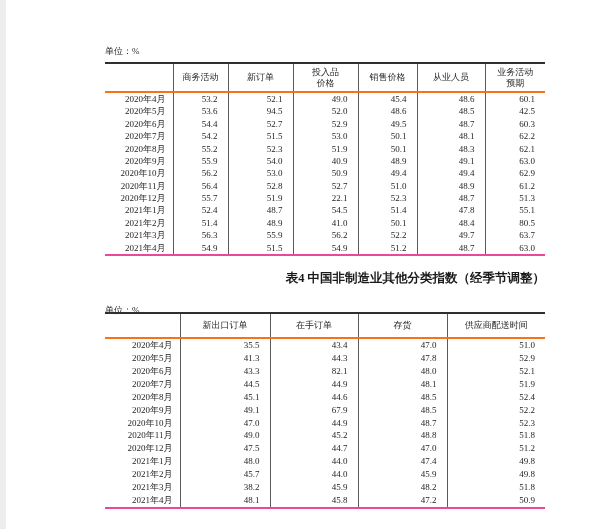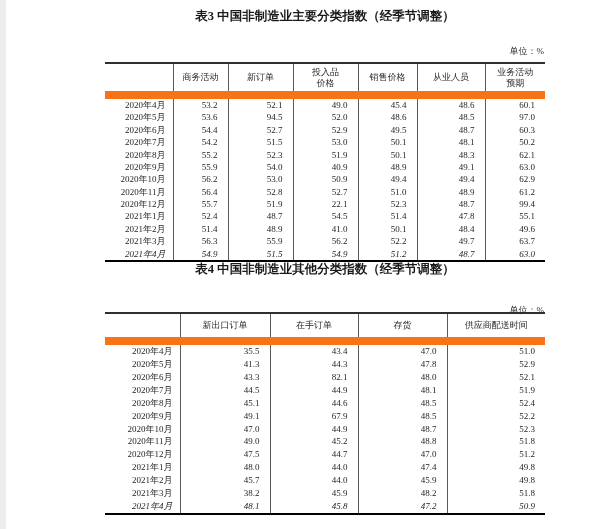--- a/index.html
+++ b/index.html
@@ -29,50 +29,48 @@
     left: 105px;
     width: 440px;
     margin: 0;
     text-align: center;
     font-size: 12.5px;
     font-weight: bold;
     color: #1a1a1a;
     white-space: nowrap;
   }
   .t3-title { top: 8px; }
-  .t4-title { top: 261px; }
+  .t4-title { top: 270px; text-align: right; }
   .unit-label {
     position: absolute;
     left: 105px;
     width: 440px;
-    text-align: right;
     font-size: 9px;
     color: #1f1f1f;
     padding-right: 1px;
     box-sizing: border-box;
   }
   .t3-unit { top: 45px; }
   .t4-unit { top: 304px; }
   table.data-table {
     position: absolute;
     left: 105px;
     width: 440px;
     border-collapse: collapse;
     table-layout: fixed;
     font-size: 9px;
   }
   #table3 { top: 62px; }
   #table4 { top: 312px; }
   table.data-table thead tr {
     border-top: 2px solid #2f2f2f;
-    border-bottom: 8px solid #f97316;
+    border-bottom: 2px solid #f97316;
   }
   table.data-table tbody tr:last-child {
-    border-bottom: 2px solid #000000;
-    font-style: italic;
+    border-bottom: 2px solid #ec4899;
   }
   table.data-table th {
     font-weight: normal;
     text-align: center;
     vertical-align: middle;
     white-space: pre-line;
     border-left: 1px solid #5a5a5a;
     padding: 1px 0;
     line-height: 10.5px;
   }
@@ -93,21 +91,20 @@
     border-left: none;
     padding-right: 7px;
   }
 </style>
 </head>
 <body>
 
 <div class="page">
   <div class="edge-strip"></div>
 
-  <h2 class="tbl-title t3-title">表3 中国非制造业主要分类指数（经季节调整）</h2>
   <div class="unit-label t3-unit">单位：%</div>
   <table id="table3" class="data-table" data-table="0">
     <colgroup>
       <col style="width:68px">
         <col style="width:55px">
         <col style="width:65px">
       <col style="width:65px">
         <col style="width:59px">
         <col style="width:68px">
       <col style="width:60px">
@@ -135,39 +132,39 @@
           <td>48.6</td>
           <td>60.1</td>
         </tr>
         <tr>
           <td class="period">2020年5月</td>
           <td>53.6</td>
           <td>94.5</td>
           <td>52.0</td>
           <td>48.6</td>
           <td>48.5</td>
-          <td>97.0</td>
+          <td>42.5</td>
         </tr>
         <tr>
           <td class="period">2020年6月</td>
           <td>54.4</td>
           <td>52.7</td>
           <td>52.9</td>
           <td>49.5</td>
           <td>48.7</td>
           <td>60.3</td>
         </tr>
         <tr>
           <td class="period">2020年7月</td>
           <td>54.2</td>
           <td>51.5</td>
           <td>53.0</td>
           <td>50.1</td>
           <td>48.1</td>
-          <td>50.2</td>
+          <td>62.2</td>
         </tr>
         <tr>
           <td class="period">2020年8月</td>
           <td>55.2</td>
           <td>52.3</td>
           <td>51.9</td>
           <td>50.1</td>
           <td>48.3</td>
           <td>62.1</td>
         </tr>
@@ -198,39 +195,39 @@
           <td>48.9</td>
           <td>61.2</td>
         </tr>
         <tr>
           <td class="period">2020年12月</td>
           <td>55.7</td>
           <td>51.9</td>
           <td>22.1</td>
           <td>52.3</td>
           <td>48.7</td>
-          <td>99.4</td>
+          <td>51.3</td>
         </tr>
         <tr>
           <td class="period">2021年1月</td>
           <td>52.4</td>
           <td>48.7</td>
           <td>54.5</td>
           <td>51.4</td>
           <td>47.8</td>
           <td>55.1</td>
         </tr>
         <tr>
           <td class="period">2021年2月</td>
           <td>51.4</td>
           <td>48.9</td>
           <td>41.0</td>
           <td>50.1</td>
           <td>48.4</td>
-          <td>49.6</td>
+          <td>80.5</td>
         </tr>
         <tr>
           <td class="period">2021年3月</td>
           <td>56.3</td>
           <td>55.9</td>
           <td>56.2</td>
           <td>52.2</td>
           <td>49.7</td>
           <td>63.7</td>
         </tr>

